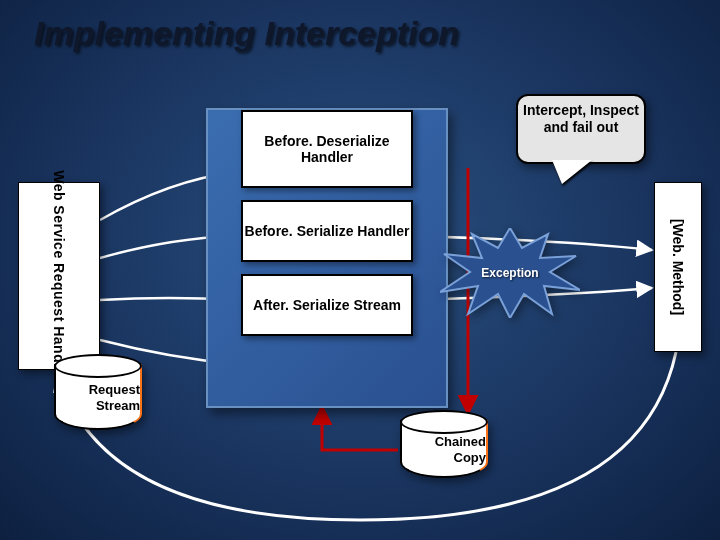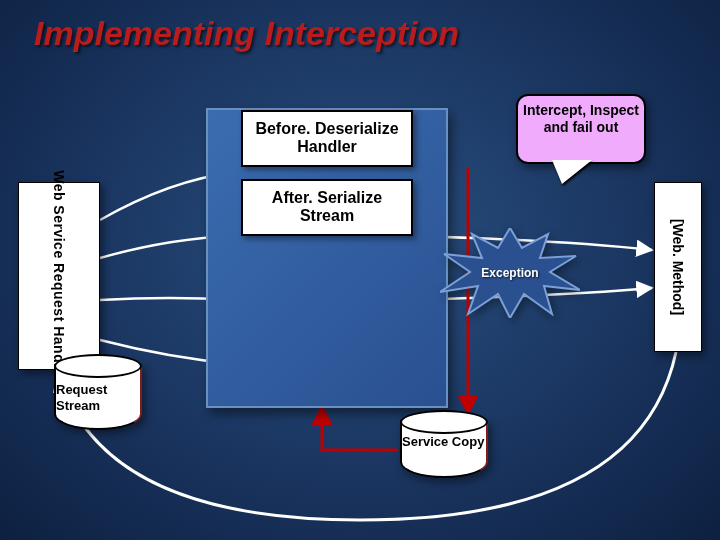--- a/index.html
+++ b/index.html
@@ -8,21 +8,21 @@
     height: 540px;
     background: radial-gradient(ellipse at 50% 45%, #2a5080 0%, #1a3560 55%, #0d2040 100%);
     font-family: Arial, Helvetica, sans-serif;
     position: relative;
     overflow: hidden;
   }
   .title {
     position: absolute;
     top: 14px;
     left: 34px;
-    color: #b91c1c;
+    color: #0f172a;
     font-size: 34px;
     font-style: italic;
     font-weight: bold;
     text-shadow: 2px 2px 3px rgba(0,0,0,0.6);
   }
   
   .soap-box {
     position: absolute;
     left: 206px;
     top: 108px;
@@ -38,24 +38,24 @@
     font-weight: bold;
     padding: 8px 0 4px 12px;
     text-shadow: 1px 1px 2px rgba(0,0,0,0.5);
   }
   .stage {
     width: 172px;
     margin: 0 auto 12px auto;
     background: #fff;
     border: 2px solid #000;
     text-align: center;
-    font-size: 16px;
+    font-size: 14px;
     font-weight: bold;
     color: #000;
-    padding: 8px 0;
+    padding: 21px 0;
     box-shadow: 3px 3px 6px rgba(0,0,0,0.4);
     line-height: 1.15;
   }
   
   .left-bar {
     position: absolute;
     left: 18px;
     top: 182px;
     width: 82px;
     height: 188px;
@@ -95,25 +95,25 @@
     font-weight: bold;
     white-space: nowrap;
   }
   
   .cyl {
     position: absolute;
     width: 88px;
     height: 66px;
     background: #fff;
     border-left: 2px solid #000;
-    border-right: 2px solid #7f1d1d;
+    border-right: 2px solid #f97316;
     border-bottom: 2px solid #000;
     border-radius: 0 0 44px 44px / 0 0 16px 16px;
     box-shadow: 3px 4px 8px rgba(0,0,0,0.45);
-    text-align: left;
+    text-align: right;
     font-size: 13px;
     font-weight: bold;
     line-height: 1.2;
     padding-top: 18px;
   }
   .cyl::before {
     content: "";
     position: absolute;
     top: -10px; left: -2px; right: -2px;
     height: 20px;
@@ -123,21 +123,21 @@
   }
   .req-stream { left: 54px; top: 364px; }
   .chained { left: 400px; top: 420px; width: 88px; height: 58px; padding-top:14px;}
   
   .callout {
     position: absolute;
     right: 74px;
     top: 94px;
     width: 130px;
     height: 70px;
-    background: #f0abfc;
+    background: #e5e5e5;
     border: 2px solid #000;
     border-radius: 12px;
     text-align: center;
     font-size: 14px;
     font-weight: bold;
     padding: 6px 4px;
     line-height: 1.2;
     box-shadow: 3px 4px 8px rgba(0,0,0,0.45);
   }
   .callout::after {
@@ -206,30 +206,31 @@
 </svg>
 
 <div class="title">Implementing Interception</div>
 
 <div class="left-bar">
   <div class="left-label">Web Service Request Handler</div>
 </div>
 
 <div class="soap-box">
   <div class="stage">Before. Deserialize Handler</div>
+  <div class="stage">Before. Serialize Handler</div>
   <div class="stage">After. Serialize Stream</div>
 </div>
 
 <div class="right-bar">
   <div class="right-label">[Web. Method]</div>
 </div>
 
 <div class="callout">Intercept, Inspect and fail out</div>
 
 <div class="burst">
   <svg viewBox="0 0 140 90">
     <polygon points="70,0 82,20 108,6 100,30 136,28 110,44 140,62 104,58 112,86 84,66 70,90 58,66 28,86 38,58 0,64 30,44 4,26 42,30 32,6 58,20" fill="#2a5090" stroke="#7aa0d8" stroke-width="2"></polygon>
   </svg>
   <div class="burst-label">Exception</div>
 </div>
 
 <div class="cyl req-stream">Request Stream</div>
-<div class="cyl chained">Service Copy</div>
+<div class="cyl chained">Chained Copy</div>
 
 </body></html>

